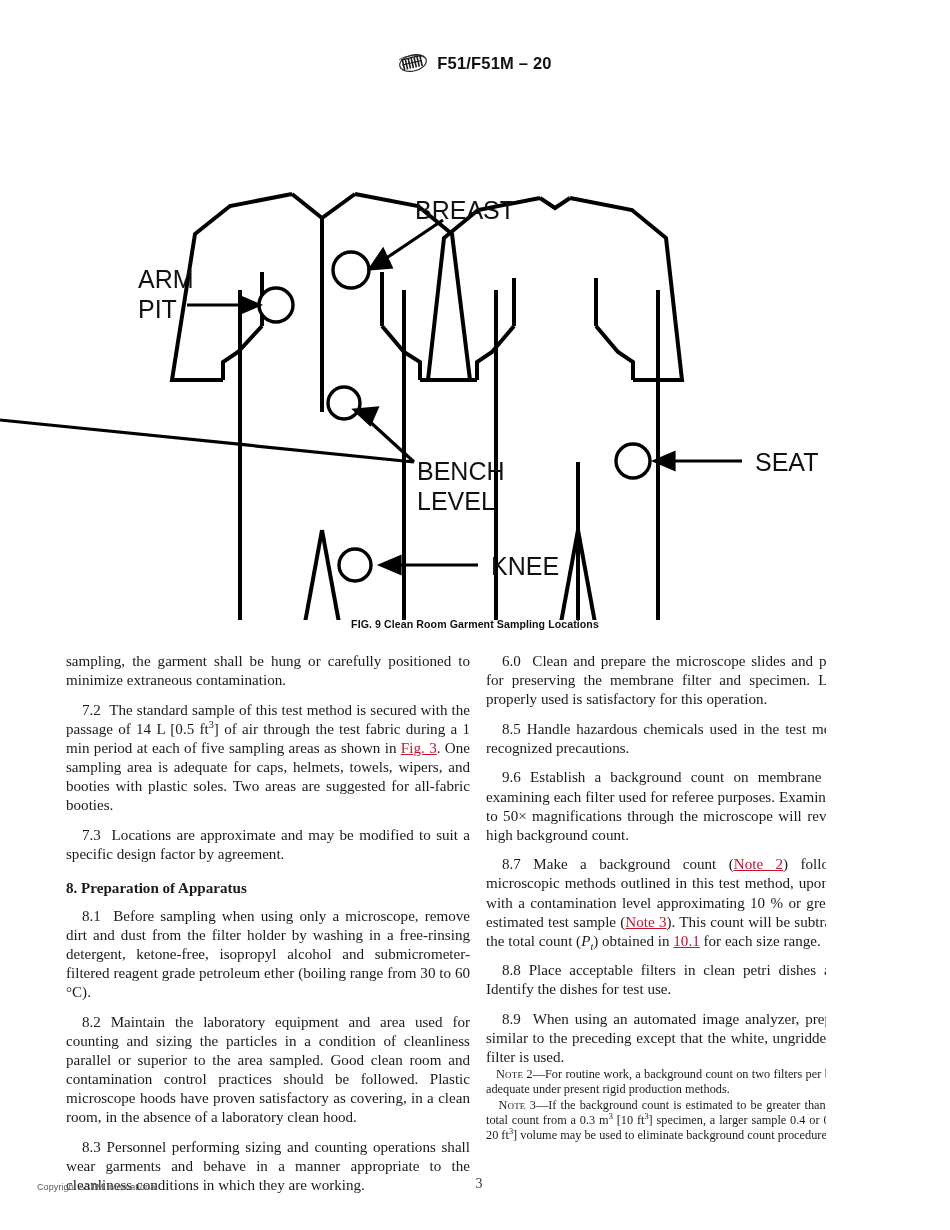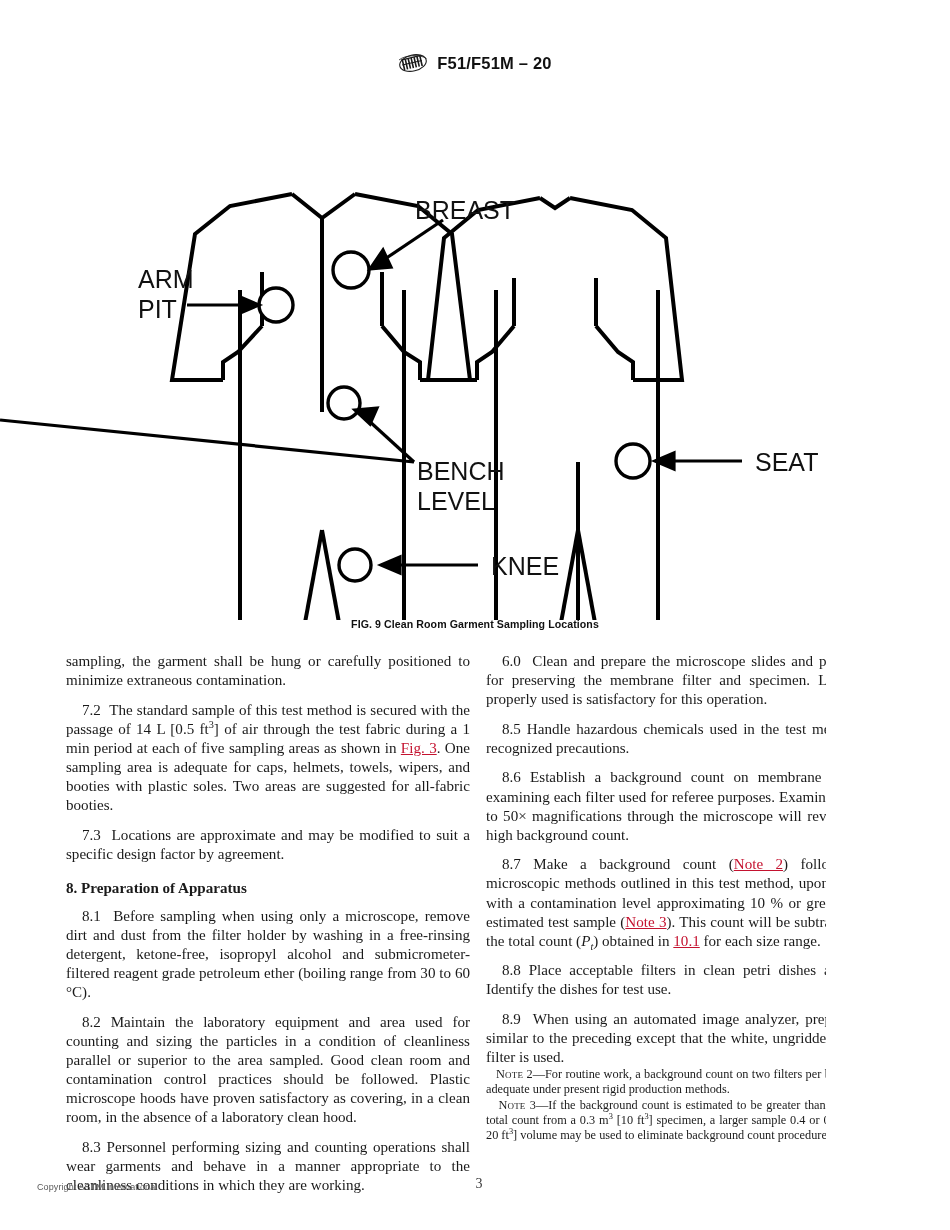--- a/index.html
+++ b/index.html
@@ -292,21 +292,21 @@
 
       <p class="body indent"><span>8.3</span>&nbsp;<span>Personnel performing sizing and counting operations shall wear garments and behave in a manner appropriate to the cleanliness conditions in which they are working.</span></p>
     </div>
 
     <div class="col col-right">
 
       <p class="body indent"><span>6.0</span>&nbsp;&nbsp;<span>Clean and prepare the microscope slides and petri dishes for preserving the membrane filter and specimen. Lens tissue properly used is satisfactory for this operation.</span></p>
 
       <p class="body indent"><span>8.5</span>&nbsp;<span>Handle hazardous chemicals used in the test method with recognized precautions.</span></p>
 
-      <p class="body indent"><span>8.6</span>&nbsp;<span>Establish a background count on membrane filters by examining each filter used for referee purposes. Examination at 40 to 50× magnifications through the microscope will reveal low or high background count.</span></p>
+      <p class="body indent"><span>9.6</span>&nbsp;<span>Establish a background count on membrane filters by examining each filter used for referee purposes. Examination at 40 to 50× magnifications through the microscope will reveal low or high background count.</span></p>
 
       <p class="body indent"><span>8.7</span>&nbsp;<span>Make a background count (</span><a class="xref" href="#">Note 2</a><span>) following the microscopic methods outlined in this test method, upon any filter with a contamination level approximating 10 % or greater of the estimated test sample (</span><a class="xref" href="#">Note 3</a><span>). This count will be subtracted from the total count (</span><span class="ital">P</span><span class="sub ital">t</span><span>) obtained in </span><a class="xref" href="#">10.1</a><span> for each size range.</span></p>
 
       <p class="body indent"><span>8.8</span>&nbsp;<span>Place acceptable filters in clean petri dishes and cover. Identify the dishes for test use.</span></p>
 
       <p class="body indent"><span>8.9</span>&nbsp;&nbsp;<span>When using an automated image analyzer, preparation is similar to the preceding except that the white, ungridded 0.08 µm filter is used.</span></p>
 
       <div class="notes">
         <p class="note">&nbsp;&nbsp;&nbsp;<span class="note-label">Note</span>&nbsp;<span>2</span><span>—For routine work, a background count on two filters per box of 100 is adequate under present rigid production methods.</span></p>
 

